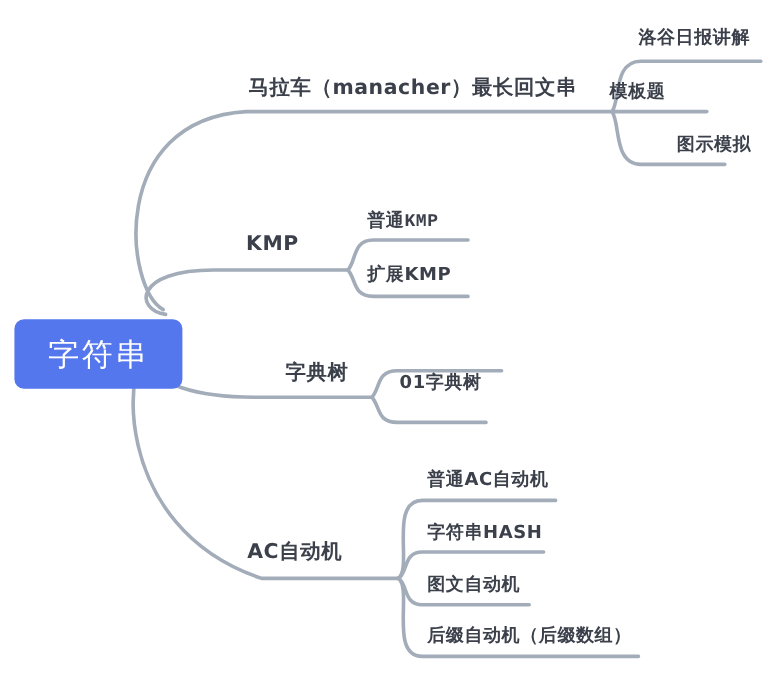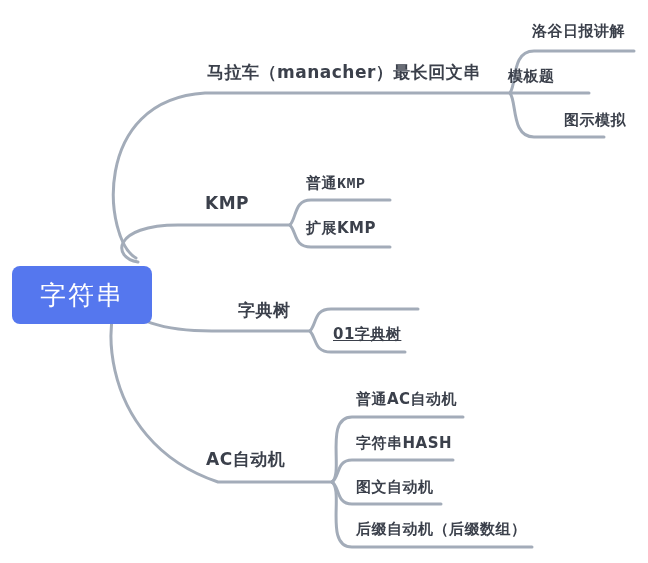--- a/index.html
+++ b/index.html
@@ -98,20 +98,20 @@
   <div class="topic level1" style="left:206px; top:299px;margin-left:32px;">字典树</div>
   <div class="topic level1" style="left:206px; top:448px;">AC自动机</div>
 
   <div class="topic leaf" style="left:532px; top:22px;">洛谷日报讲解</div>
   <div class="topic leaf" style="left:508px; top:67px;">模板题</div>
   <div class="topic leaf" style="left:564px; top:111px;">图示模拟</div>
 
   <div class="topic leaf" style="left:306px; top:174px;font-family:Liberation Mono, monospace;">普通KMP</div>
   <div class="topic leaf" style="left:306px; top:219px;">扩展KMP</div>
 
-  <div class="topic leaf" style="left:333px; top:325px;text-decoration:underline;">01字典树</div>
+  <div class="topic leaf" style="left:333px; top:309px;">01字典树</div>
 
   <div class="topic leaf" style="left:356px; top:434px;">字符串HASH</div>
   <div class="topic leaf" style="left:356px; top:390px;">普通AC自动机</div>
   <div class="topic leaf" style="left:356px; top:520px;">后缀自动机（后缀数组）</div>
   <div class="topic leaf" style="left:356px; top:478px;">图文自动机</div>
 
 </div>
 
 </body></html>

